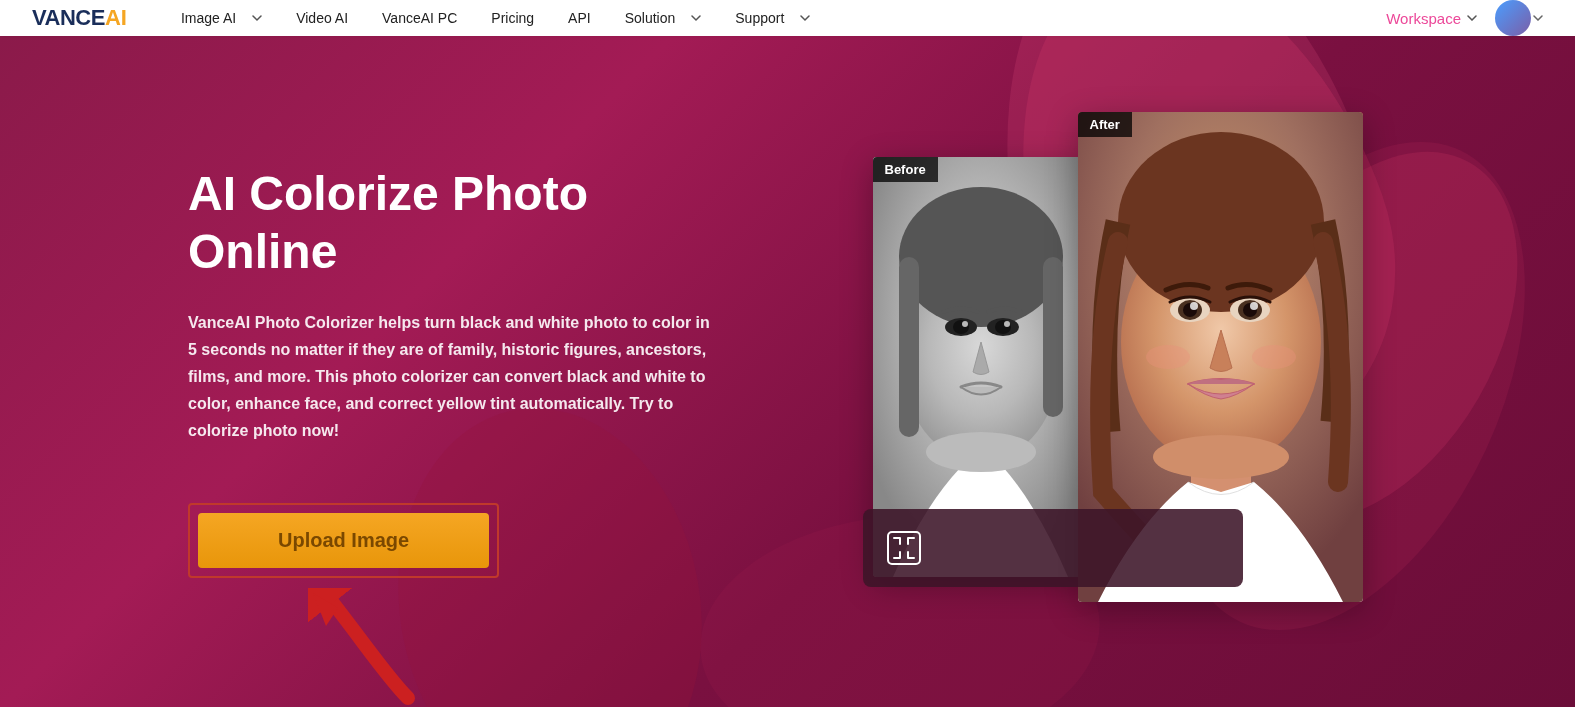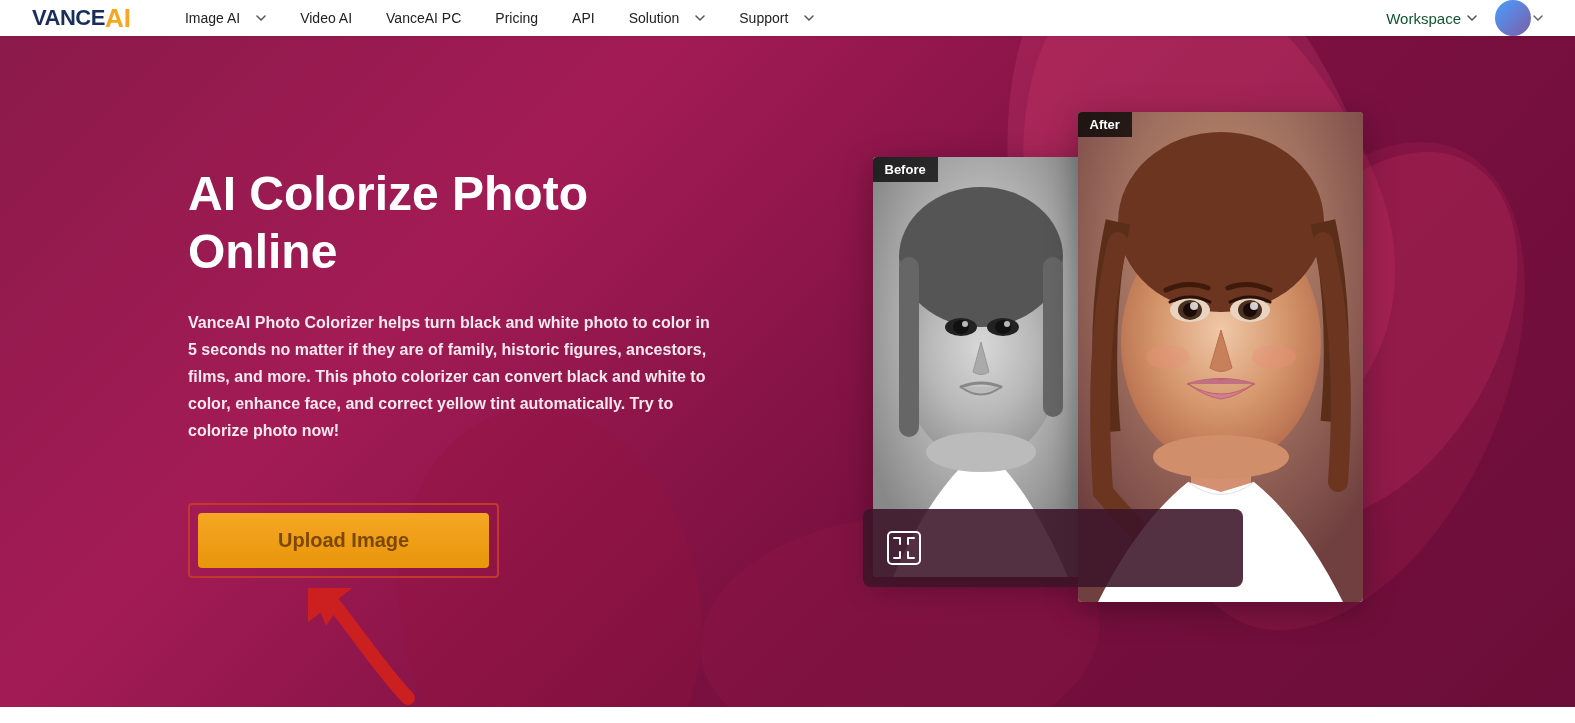--- a/index.html
+++ b/index.html
@@ -16,21 +16,21 @@
       padding: 0 32px;
       box-shadow: 0 1px 4px rgba(0,0,0,0.08);
     }
     .navbar-logo {
       display: flex;
       align-items: center;
       margin-right: 40px;
       text-decoration: none;
     }
     .logo-vance { color: #1a2e5a; font-weight: 900; font-size: 22px; letter-spacing: -0.5px; }
-    .logo-ai { color: #f5a623; font-weight: 900; font-size: 26px; }
+    .logo-ai { color: #f5a623; font-weight: 900; font-size: 22px; }
 
     .navbar-nav {
       display: flex;
       align-items: center;
       gap: 6px;
       flex: 1;
     }
     .nav-item {
       display: flex;
       align-items: center;
@@ -52,21 +52,21 @@
     .navbar-right {
       display: flex;
       align-items: center;
       gap: 8px;
     }
     .workspace-btn {
       display: flex;
       align-items: center;
       gap: 6px;
       font-size: 15px;
-      color: #14532d;
+      color: #ec4899;
       cursor: pointer;
       padding: 6px 10px;
       border-radius: 4px;
     }
     .avatar-circle {
       width: 36px;
       height: 36px;
       border-radius: 50%;
       background: linear-gradient(135deg, #4a9eff, #7b5ea7);
       display: flex;

